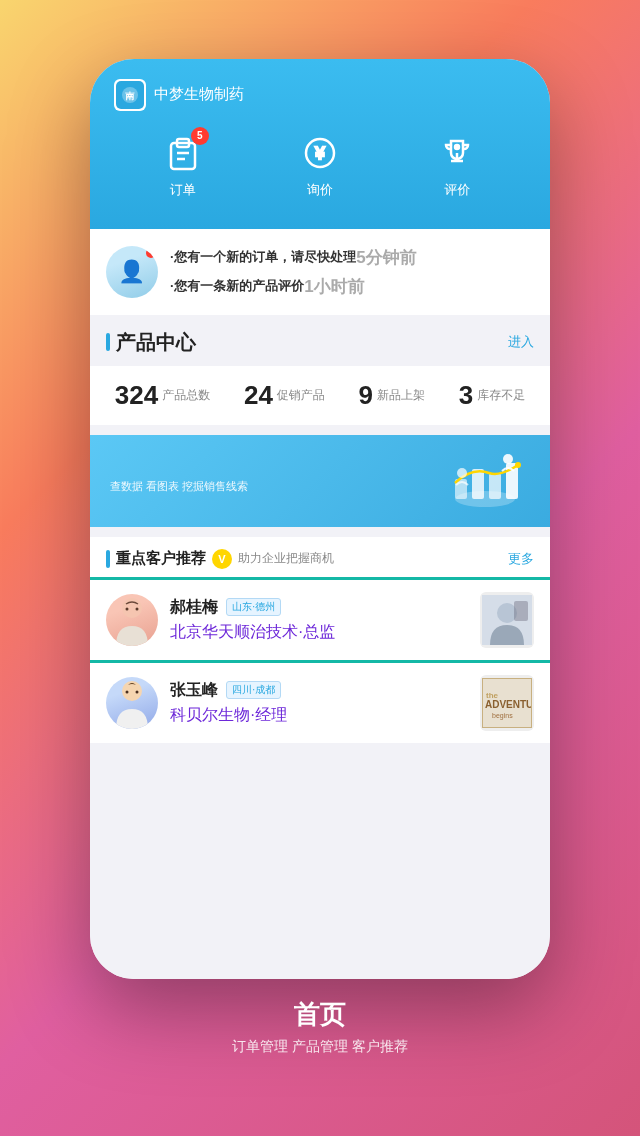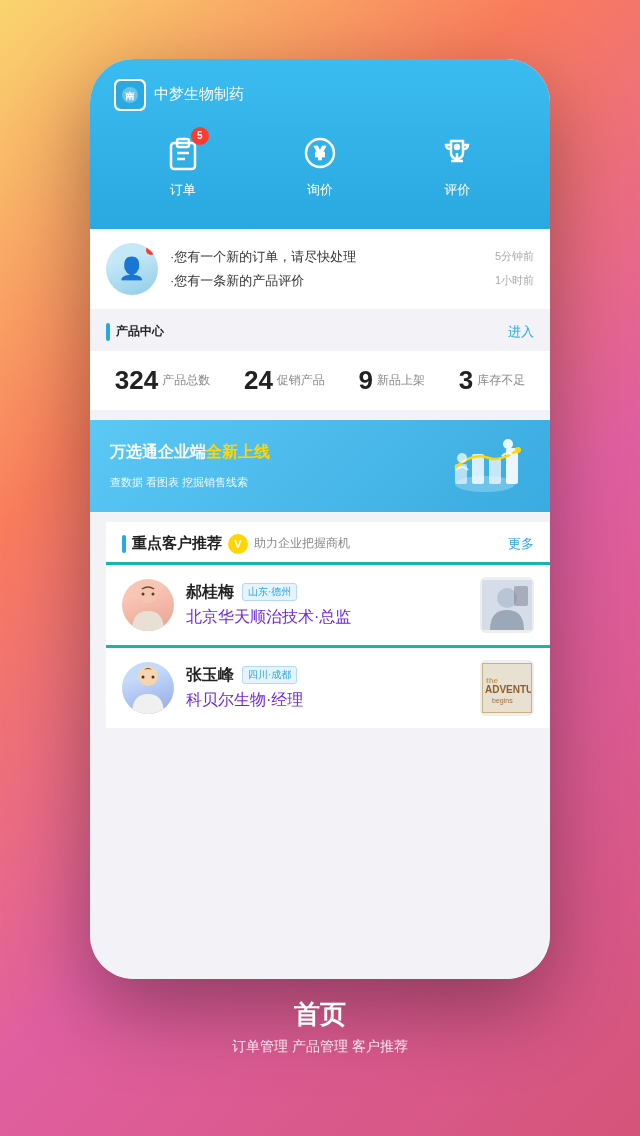--- a/index.html
+++ b/index.html
@@ -152,48 +152,48 @@
       background: #ff3b30;
       border-radius: 50%;
     }
 
     .notif-lines {
       flex: 1;
     }
 
     .notif-line {
       display: flex;
-      justify-content: space-between;
       align-items: center;
       padding: 3px 0;
+      font-weight: bold;
     }
 
     .notif-text {
       font-size: 13px;
       color: #333;
     }
 
     .notif-time {
-      font-size: 11px;
+      font-size: 17px;
       color: #aaa;
     }
 
     
     .section-header {
       display: flex;
       justify-content: space-between;
       align-items: center;
       padding: 14px 16px 10px;
     }
 
     .section-title {
       display: flex;
       align-items: center;
       gap: 6px;
-      font-size: 12px;
+      font-size: 20px;
       font-weight: 600;
       color: #222;
     }
 
     .section-bar {
       width: 4px;
       height: 18px;
       background: #2aa8e0;
       border-radius: 2px;
     }
@@ -265,21 +265,20 @@
 
     .banner-illustration {
       width: 90px;
       height: 60px;
       position: relative;
     }
 
     
     .customers-section {
       background: #fff;
-      margin-left: 16px;
     }
 
     .customers-header {
       display: flex;
       justify-content: space-between;
       align-items: center;
       padding: 12px 16px 8px;
     }
 
     .customers-title-group {
@@ -527,23 +526,20 @@
         </div>
         <div class="stat-item">
           <span class="stat-number">3</span>
           <span class="stat-label">库存不足</span>
         </div>
       </div>
     </div>
 
     <div class="banner">
       <div class="banner-left">
-        <div class="banner-title">
-          <span>万选通企业端</span><span class="highlight">全新上线</span>
-        </div>
         <div class="banner-subtitle">查数据 看图表 挖掘销售线索</div>
       </div>
       <div class="banner-illustration">
         
         <svg width="90" height="60" viewBox="0 0 90 60">
           <ellipse cx="45" cy="48" rx="30" ry="8" fill="rgba(255,255,255,0.25)"></ellipse>
           <rect x="15" y="28" width="12" height="20" rx="2" fill="rgba(255,255,255,0.6)"></rect>
           <rect x="32" y="18" width="12" height="30" rx="2" fill="rgba(255,255,255,0.8)"></rect>
           <rect x="49" y="22" width="12" height="26" rx="2" fill="rgba(255,255,255,0.7)"></rect>
           <rect x="66" y="12" width="12" height="36" rx="2" fill="rgba(255,255,255,0.9)"></rect>

